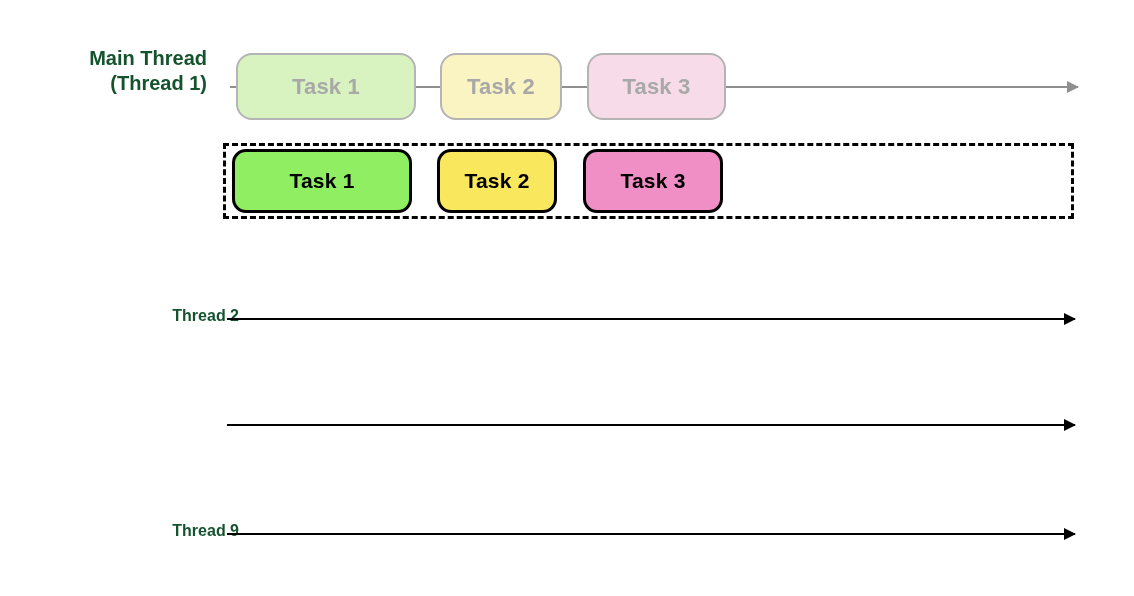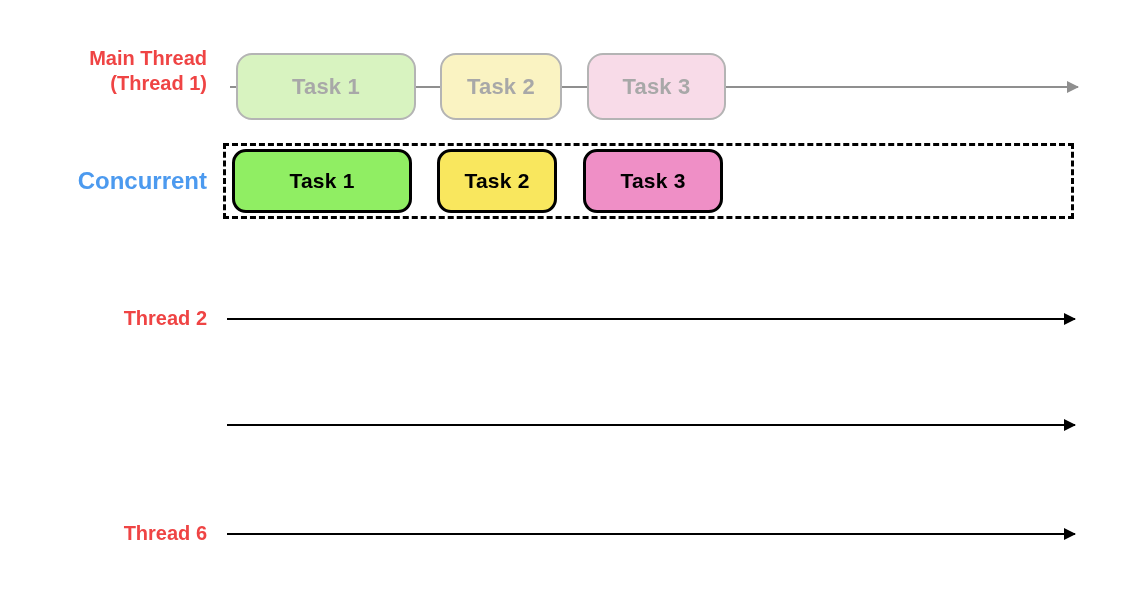--- a/index.html
+++ b/index.html
@@ -17,21 +17,21 @@
     position: relative;
     width: 1134px;
     height: 596px;
     background: #ffffff;
   }
 
   
   .row-label {
     position: absolute;
     font-weight: bold;
-    color: #ef4444;
+    color: #14532d;
     text-align: right;
     line-height: 1.25;
     white-space: pre;
   }
   .label-main {
     left: 0;
     top: 46px;
     width: 207px;
     font-size: 20px;
   }
@@ -39,21 +39,22 @@
     left: 0;
     top: 166px;
     width: 207px;
     font-size: 24px;
     color: #4c9aef;
   }
   .label-thread {
     left: 0;
     top: 0;
     width: 207px;
-    font-size: 20px;
+    font-size: 16px;
+    padding-left: 32px;
   }
   .label-t2 { top: 306px; }
   .label-t3 { top: 412px; }
   .label-t4 { top: 521px; }
 
   
   .timeline {
     position: absolute;
     left: 227px;
     width: 848px;
@@ -154,38 +155,37 @@
 
   <div class="timeline faded tl-main">
     <div class="line"></div>
     <div class="head"></div>
   </div>
 
   <div class="task ghost g1 ghost-1">Task 1</div>
   <div class="task ghost g2 ghost-2">Task 2</div>
   <div class="task ghost g3 ghost-3">Task 3</div>
 
-  <div class="row-label label-concurrent">Concurrent</div>
 
   <div class="dashed-group"></div>
 
   <div class="task solid s1 solid-1">Task 1</div>
   <div class="task solid s2 solid-2">Task 2</div>
   <div class="task solid s3 solid-3">Task 3</div>
 
   <div class="row-label label-thread label-t2">Thread 2</div>
   <div class="timeline tl-t2">
     <div class="line"></div>
     <div class="head"></div>
   </div>
 
   <div class="timeline tl-t3">
     <div class="line"></div>
     <div class="head"></div>
   </div>
 
-  <div class="row-label label-thread label-t4">Thread 6</div>
+  <div class="row-label label-thread label-t4">Thread 9</div>
   <div class="timeline tl-t4">
     <div class="line"></div>
     <div class="head"></div>
   </div>
 
 </div>
 
 </body></html>

